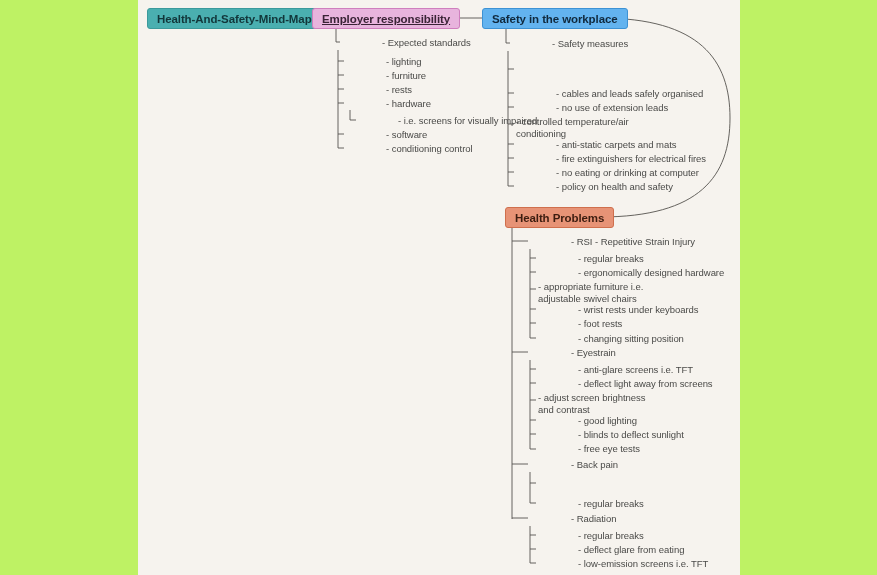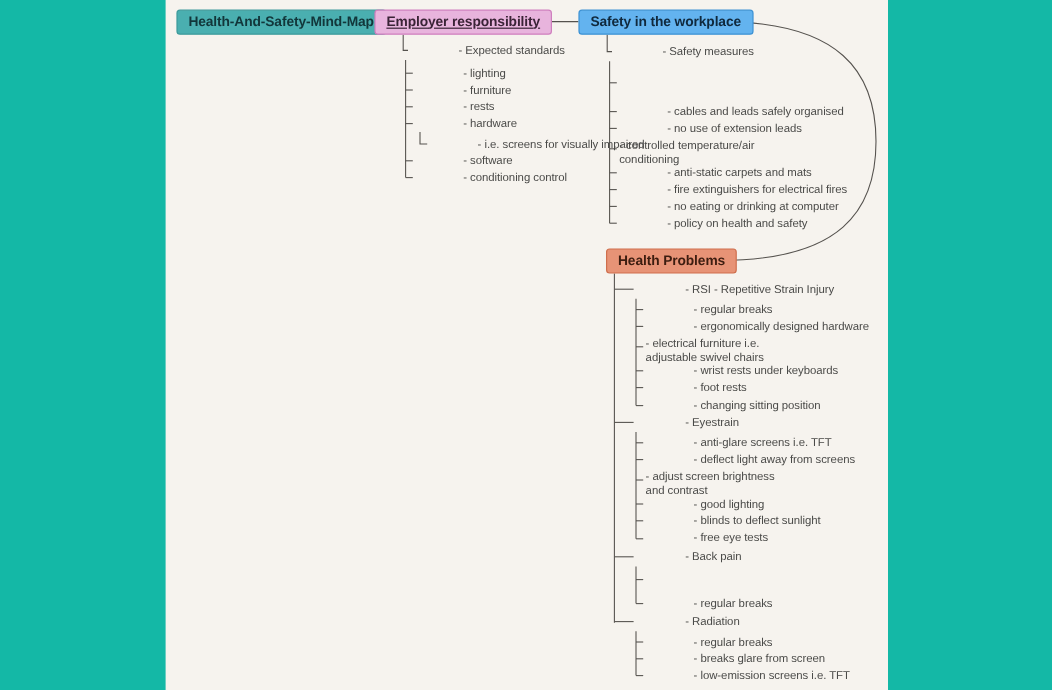--- a/index.html
+++ b/index.html
@@ -5,21 +5,21 @@
   html, body {
     margin: 0; padding: 0;
     width: 877px; height: 575px;
     background: #ffffff;
     font-family: "Liberation Sans", sans-serif;
     overflow: hidden;
   }
   #stage {
     position: relative;
     width: 877px; height: 575px;
-    background: #14b8a6;
+    background: #bef264;
   }
   
   #canvas {
     position: absolute;
     left: 138px; top: 0;
     width: 602px; height: 575px;
     background: #f6f3ee;
   }
   #svg-links {
     position: absolute; left: 0; top: 0;
@@ -173,34 +173,34 @@
   <div class="leaf nw" style="left:516px; top:102px;">- no use of extension leads</div>
   <div class="leaf w2" style="left:516px; top:116px;">- controlled temperature/air conditioning</div>
   <div class="leaf nw" style="left:516px; top:139px;">- anti-static carpets and mats</div>
   <div class="leaf nw" style="left:516px; top:153px;">- fire extinguishers for electrical fires</div>
   <div class="leaf nw" style="left:516px; top:167px;">- no eating or drinking at computer</div>
   <div class="leaf nw" style="left:516px; top:181px;">- policy on health and safety</div>
 
   <div class="leaf nw" style="left:531px; top:236px;">- RSI - Repetitive Strain Injury</div>
   <div class="leaf nw" style="left:538px; top:253px;">- regular breaks</div>
   <div class="leaf nw" style="left:538px; top:267px;">- ergonomically designed hardware</div>
-  <div class="leaf w3" style="left:538px; top:281px;">- electrical furniture i.e. adjustable swivel chairs</div>
+  <div class="leaf w3" style="left:538px; top:281px;">- appropriate furniture i.e. adjustable swivel chairs</div>
   <div class="leaf nw" style="left:538px; top:304px;">- wrist rests under keyboards</div>
   <div class="leaf nw" style="left:538px; top:318px;">- foot rests</div>
   <div class="leaf nw" style="left:538px; top:333px;">- changing sitting position</div>
 
   <div class="leaf nw" style="left:531px; top:347px;">- Eyestrain</div>
   <div class="leaf nw" style="left:538px; top:364px;">- anti-glare screens i.e. TFT</div>
   <div class="leaf nw" style="left:538px; top:378px;">- deflect light away from screens</div>
   <div class="leaf w3" style="left:538px; top:392px;">- adjust screen brightness and contrast</div>
   <div class="leaf nw" style="left:538px; top:415px;">- good lighting</div>
   <div class="leaf nw" style="left:538px; top:429px;">- blinds to deflect sunlight</div>
   <div class="leaf nw" style="left:538px; top:443px;">- free eye tests</div>
 
   <div class="leaf nw" style="left:531px; top:459px;">- Back pain</div>
   <div class="leaf nw" style="left:538px; top:498px;">- regular breaks</div>
 
   <div class="leaf nw" style="left:531px; top:513px;">- Radiation</div>
   <div class="leaf nw" style="left:538px; top:530px;">- regular breaks</div>
-  <div class="leaf nw" style="left:538px; top:544px;">- breaks glare from screen</div>
+  <div class="leaf nw" style="left:538px; top:544px;">- deflect glare from eating</div>
   <div class="leaf nw" style="left:538px; top:558px;">- low-emission screens i.e. TFT</div>
 
 </div>
 
 </body></html>

